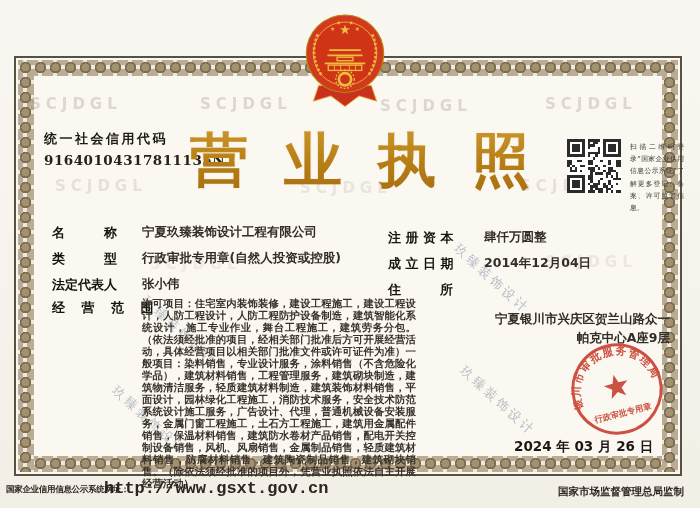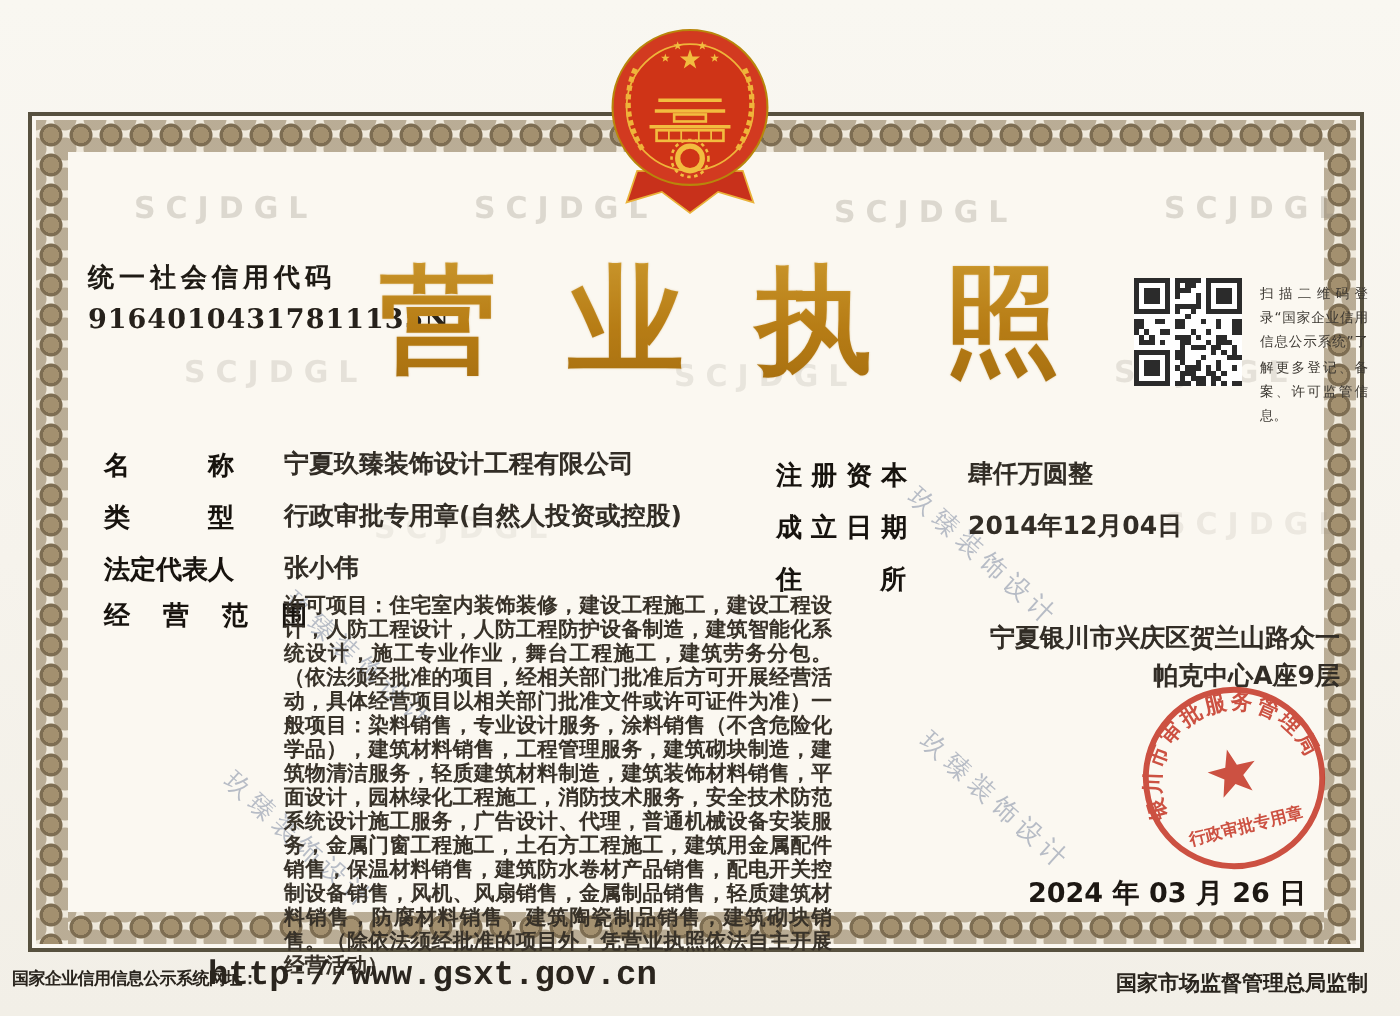--- a/index.html
+++ b/index.html
@@ -15,21 +15,21 @@
     background-image:
       radial-gradient(circle,#a3906f 0 4px,#7d6d52 4px 5.5px,rgba(0,0,0,0) 6px),
       radial-gradient(circle,rgba(141,123,92,.55) 0 5.5px,rgba(0,0,0,0) 6px);
     background-size:15px 15px,15px 15px;background-position:0 0,7px 7px;}
   .band-top{left:2px;top:2px;right:2px;height:16px;}
   .band-bottom{left:2px;bottom:2px;right:2px;height:16px;}
   .band-left{left:2px;top:2px;bottom:2px;width:16px;}
   .band-right{right:2px;top:2px;bottom:2px;width:16px;}
   
   .wm-sec{position:absolute;z-index:2;font-weight:bold;font-size:15px;letter-spacing:5px;
-    color:rgba(148,142,130,.30);user-select:none;margin-left:37px;}
+    color:rgba(148,142,130,.30);user-select:none;}
   .wm-co{position:absolute;z-index:2;font-size:13px;letter-spacing:3px;
     color:rgba(108,124,150,.48);transform:rotate(42deg);transform-origin:left top;user-select:none;}
   
   .emblem{position:absolute;left:301px;top:13px;z-index:4;}
   .credit{position:absolute;left:44px;top:130px;z-index:3;}
   .credit .lab{font-weight:bold;font-size:13px;letter-spacing:2.5px;color:#1e1a14;}
   .credit .code{font-size:13.5px;margin-top:4px;letter-spacing:.5px;color:#26211b;
     font-family:"DejaVu Serif","Liberation Serif",serif;font-weight:bold;}
   .title{position:absolute;left:190px;top:124px;z-index:3;font-size:58px;line-height:72px;
     font-weight:bold;letter-spacing:36px;white-space:nowrap;

